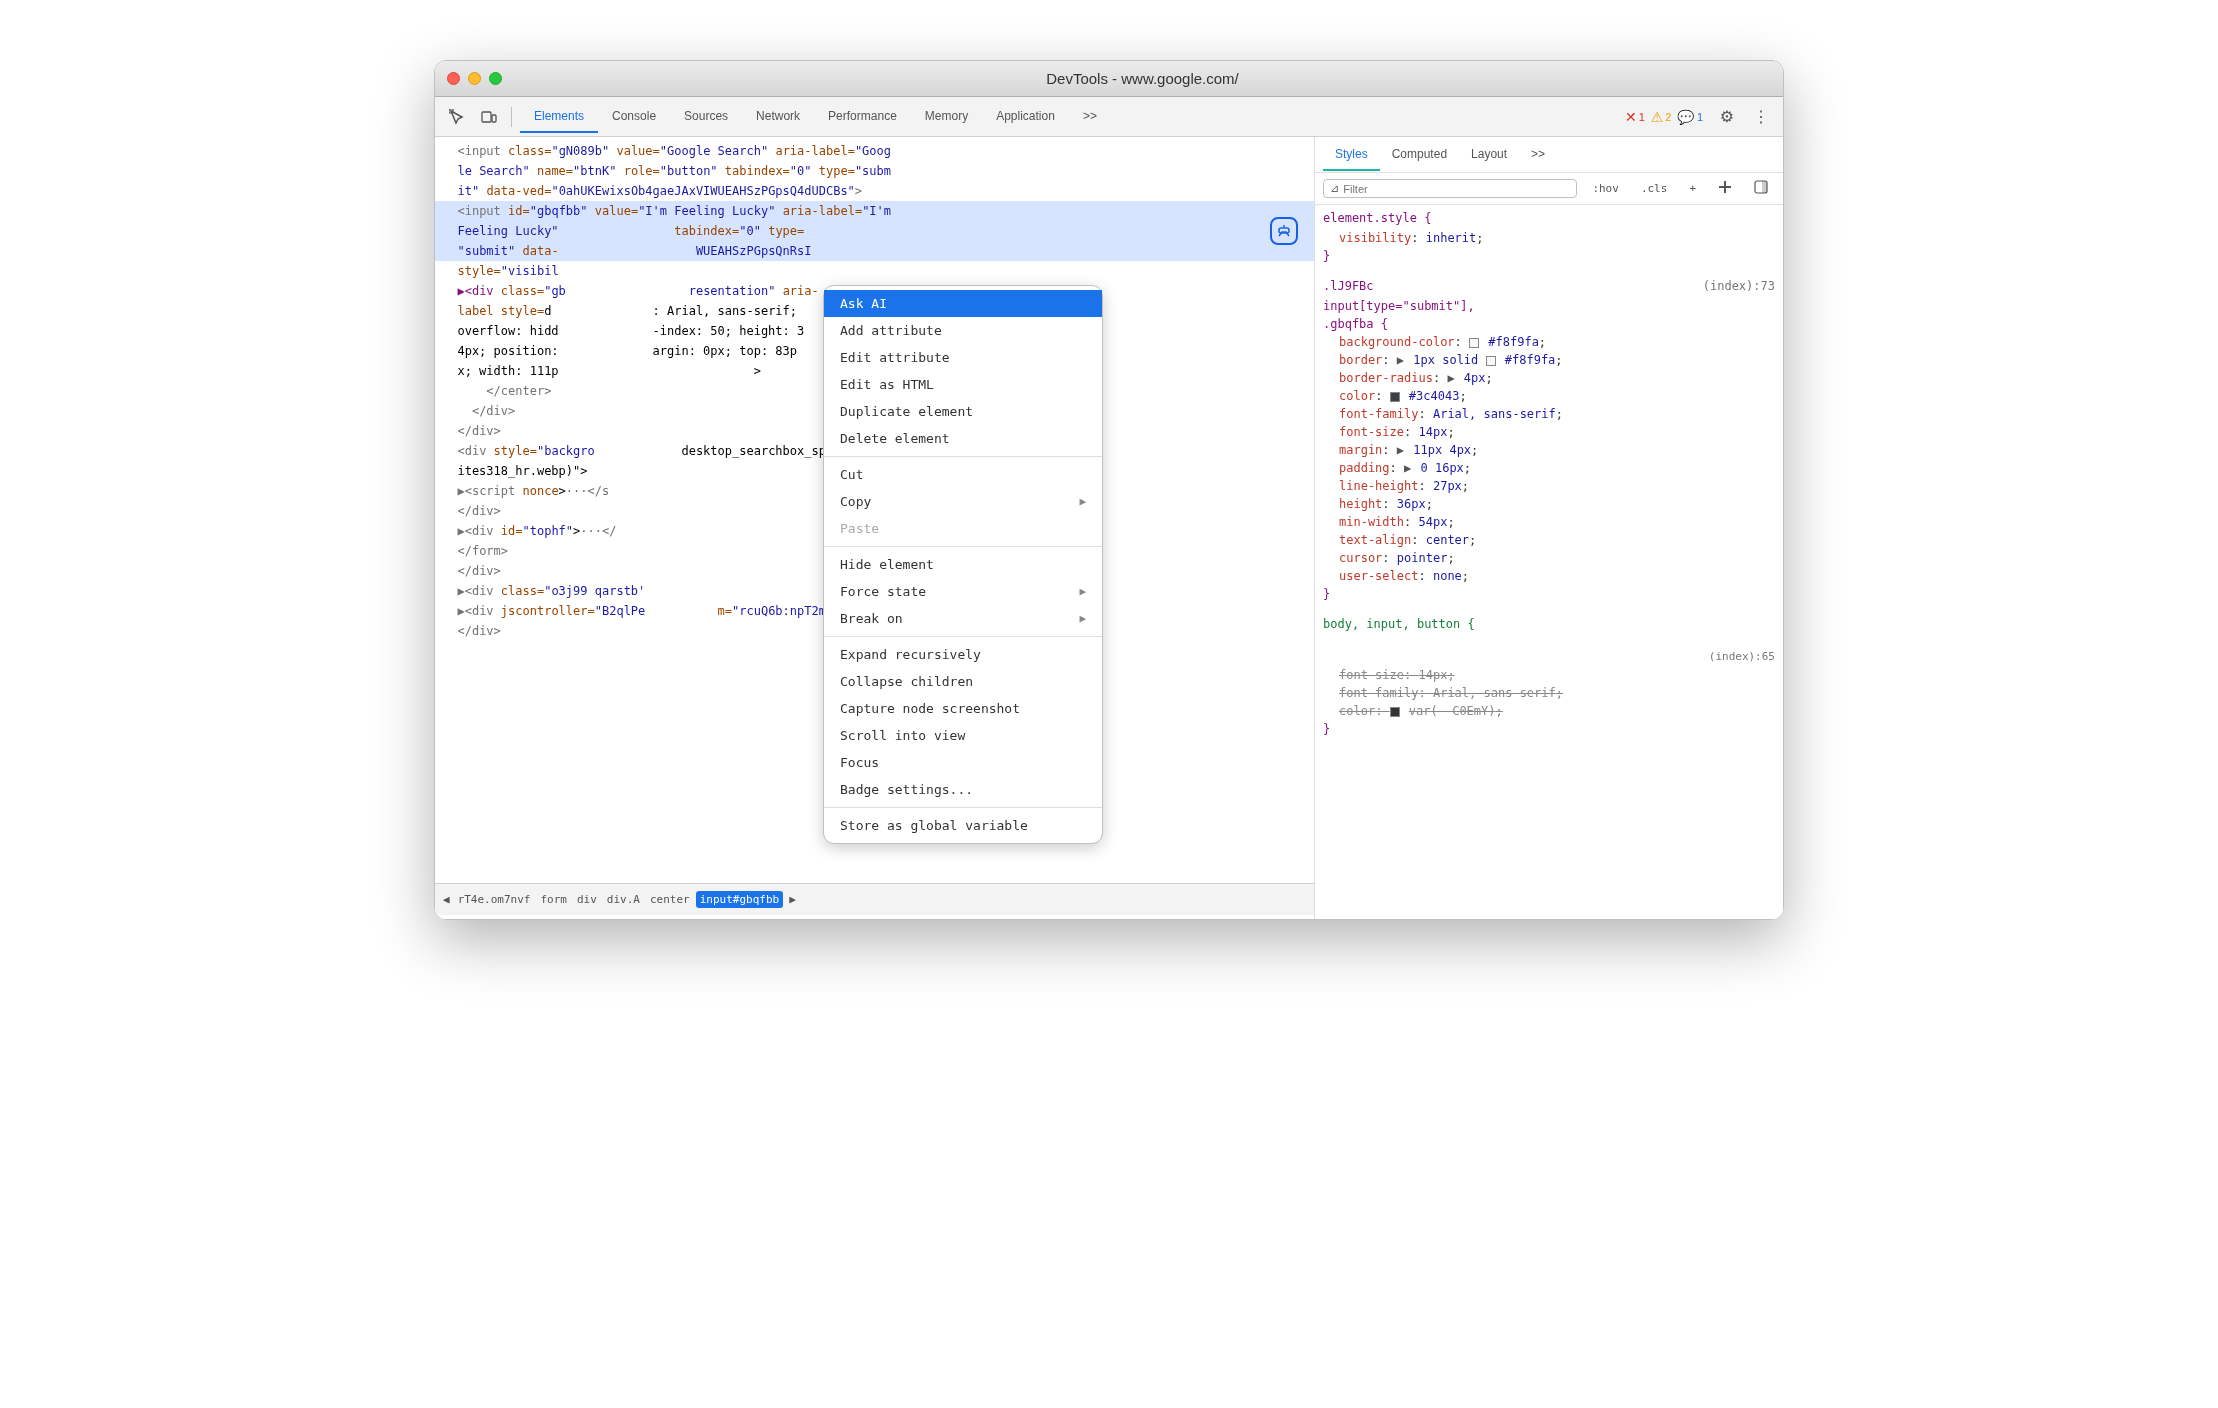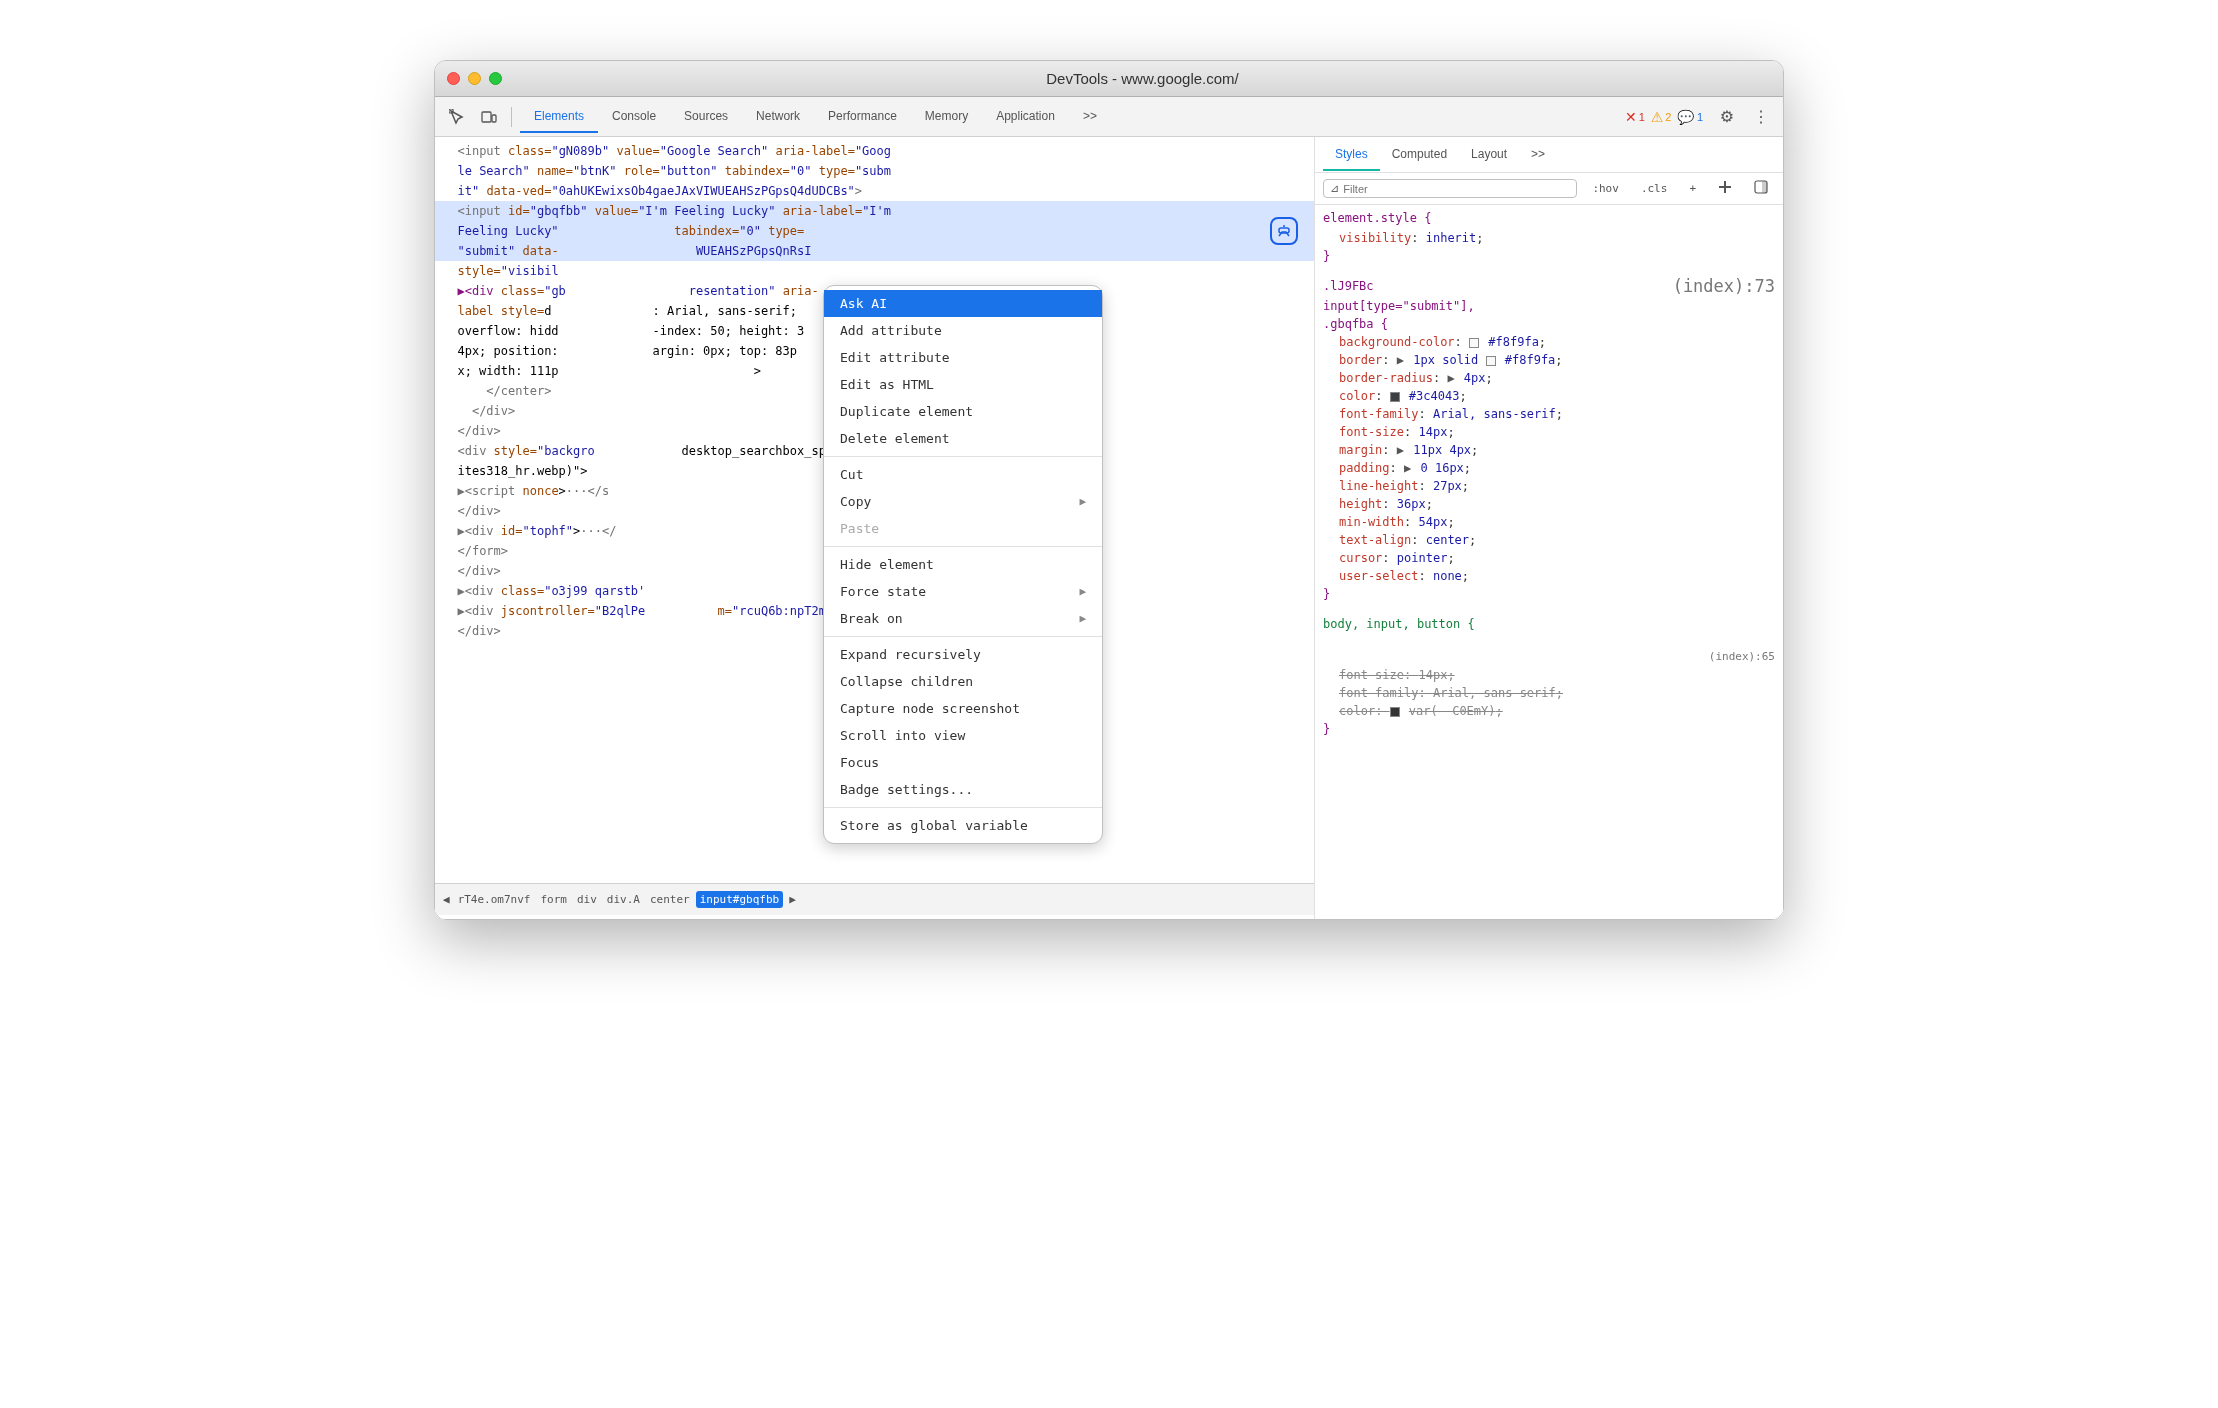--- a/index.html
+++ b/index.html
@@ -610,21 +610,21 @@
             <div style="color:#881280">}</div>
           </div>
 
           <div class="style-rule">
             <div style="display:flex; justify-content:space-between;">
               <div>
                 <span class="rule-selector" style="display:block;">.lJ9FBc</span>
                 <span style="color:#881280; display:block;">input[type="submit"],</span>
                 <span style="color:#881280; display:block;">.gbqfba {</span>
               </div>
-              <span style="color:#777;font-size:17px;align-self:flex-start;">(index):73</span>
+              <span style="color:#777;font-size:12px;align-self:flex-start;">(index):73</span>
             </div>
             <div class="rule-block">
               <div>
                 <span class="prop-name">background-color</span><span class="prop-colon">: </span>
                 <span class="color-swatch" style="background:#f8f9fa;"></span>
                 <span class="prop-value">#f8f9fa</span><span style="color:#333">;</span>
               </div>
               <div>
                 <span class="prop-name">border</span><span class="prop-colon">: </span>
                 <span class="triangle">▶</span>

